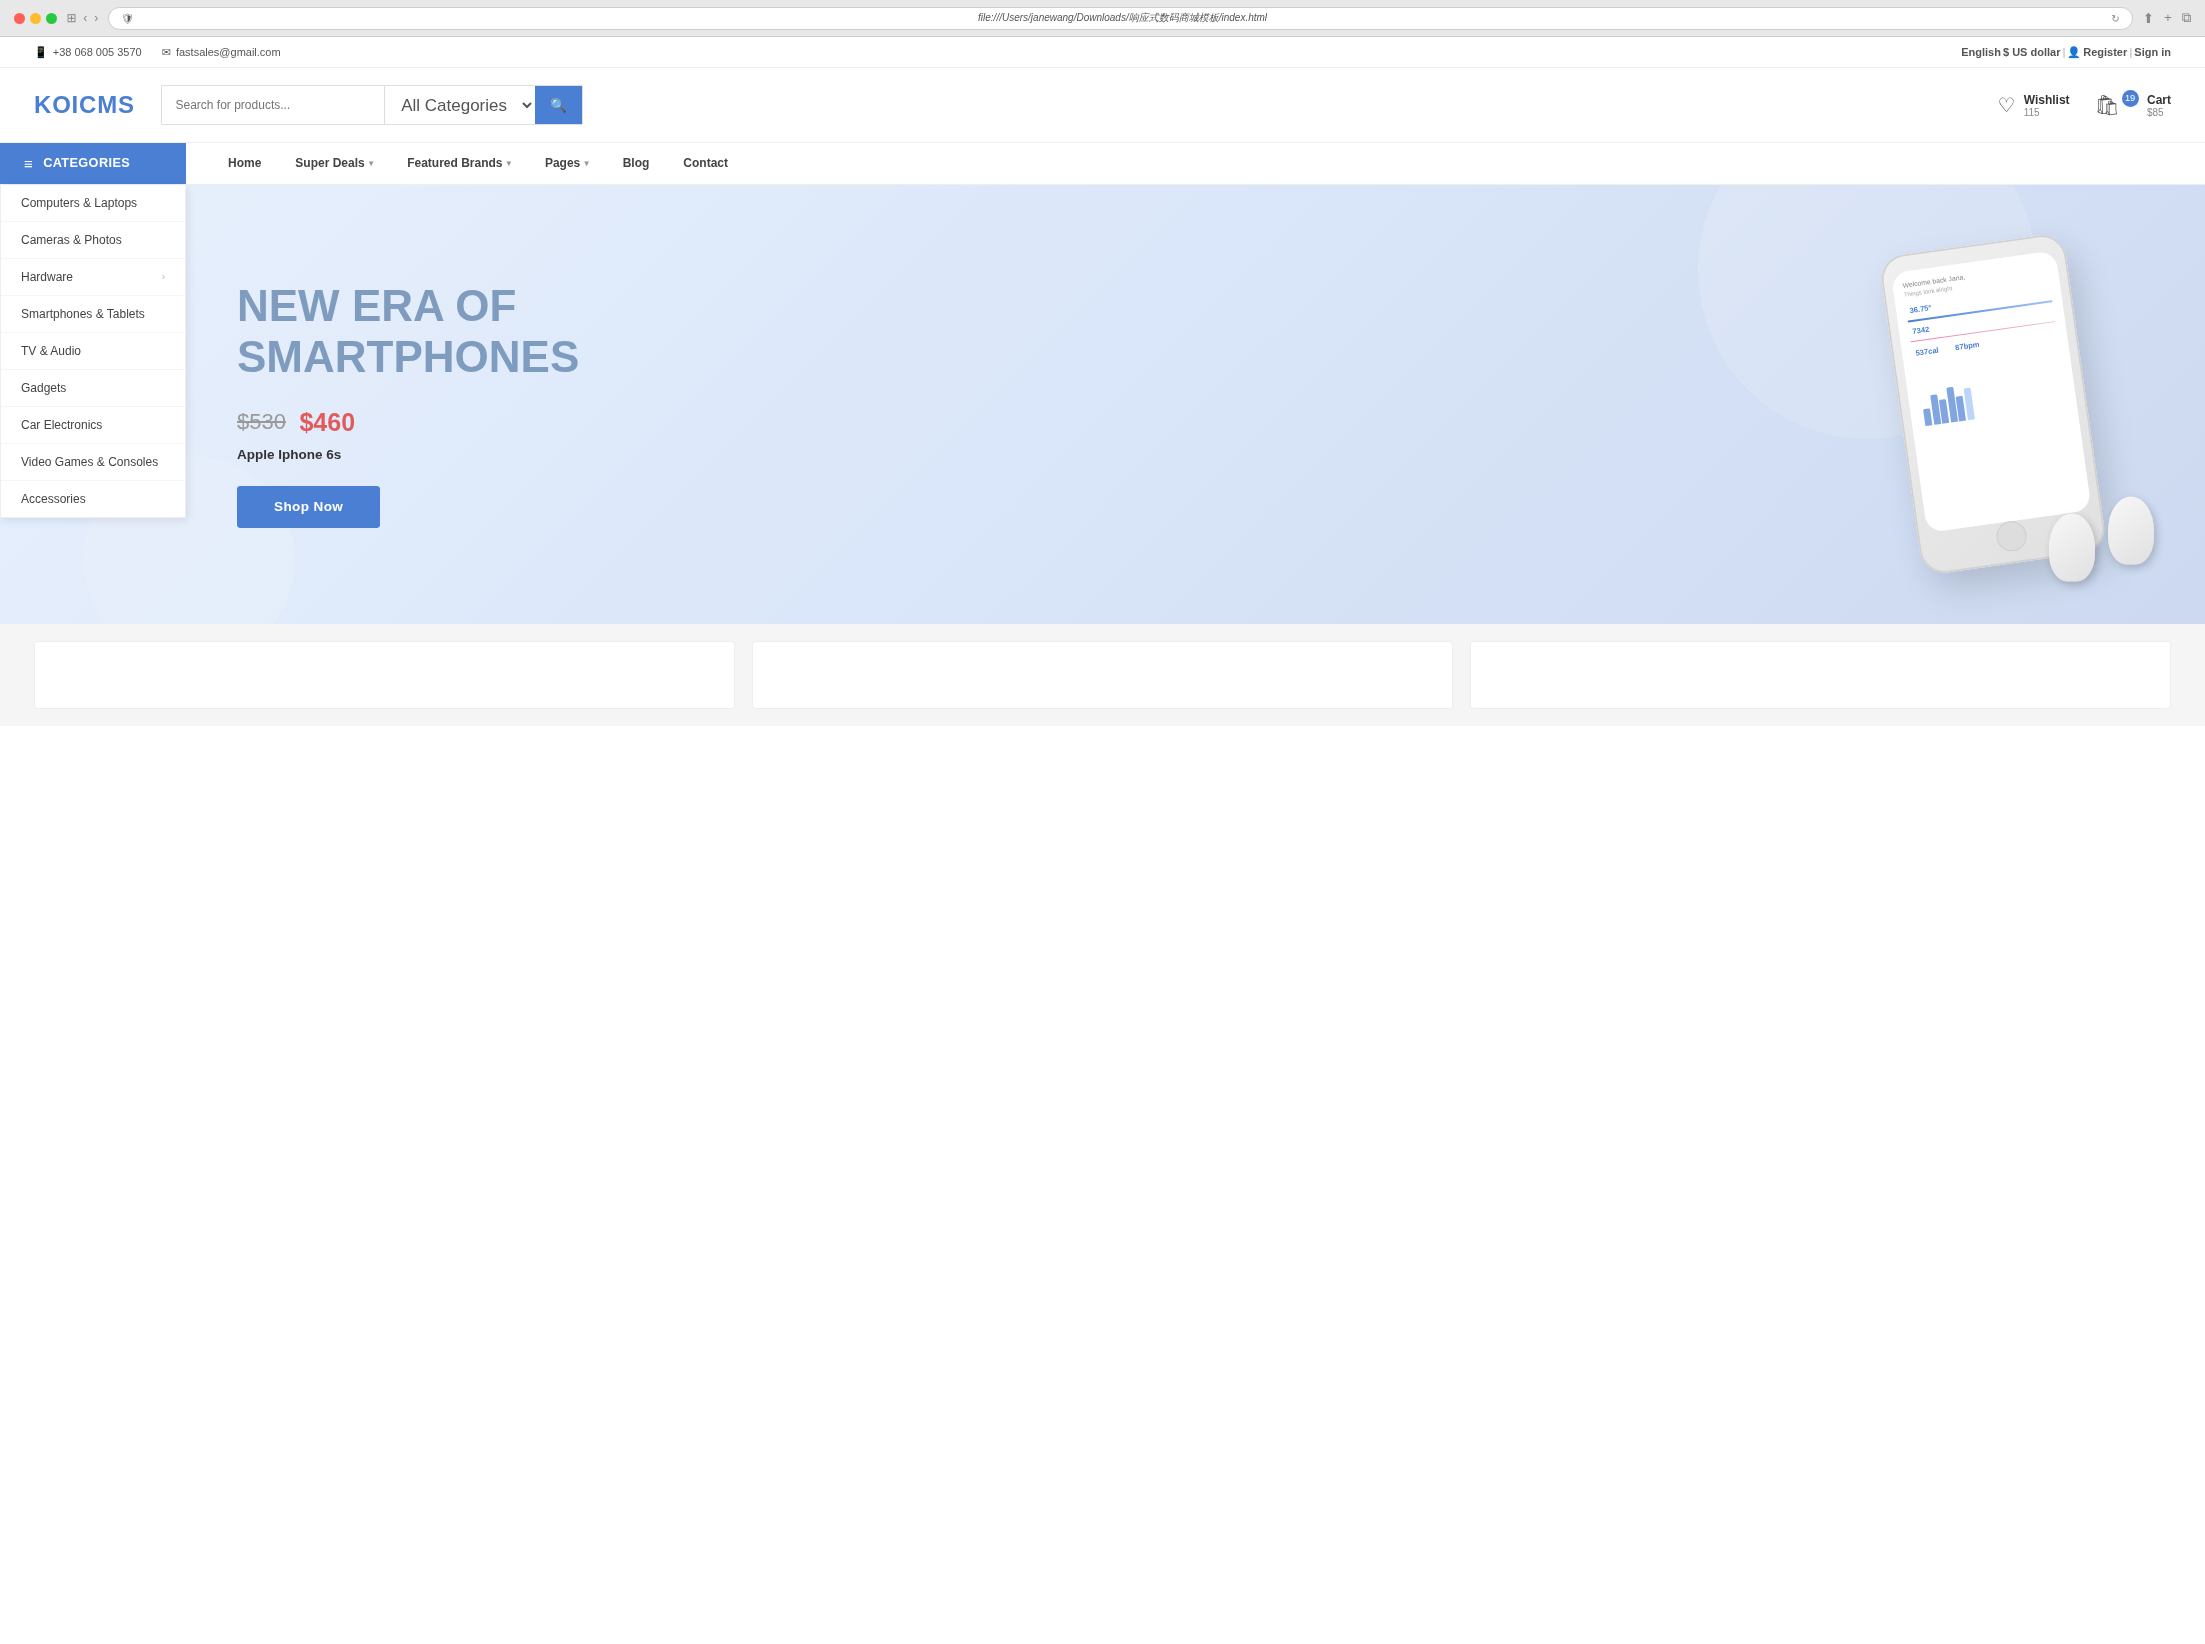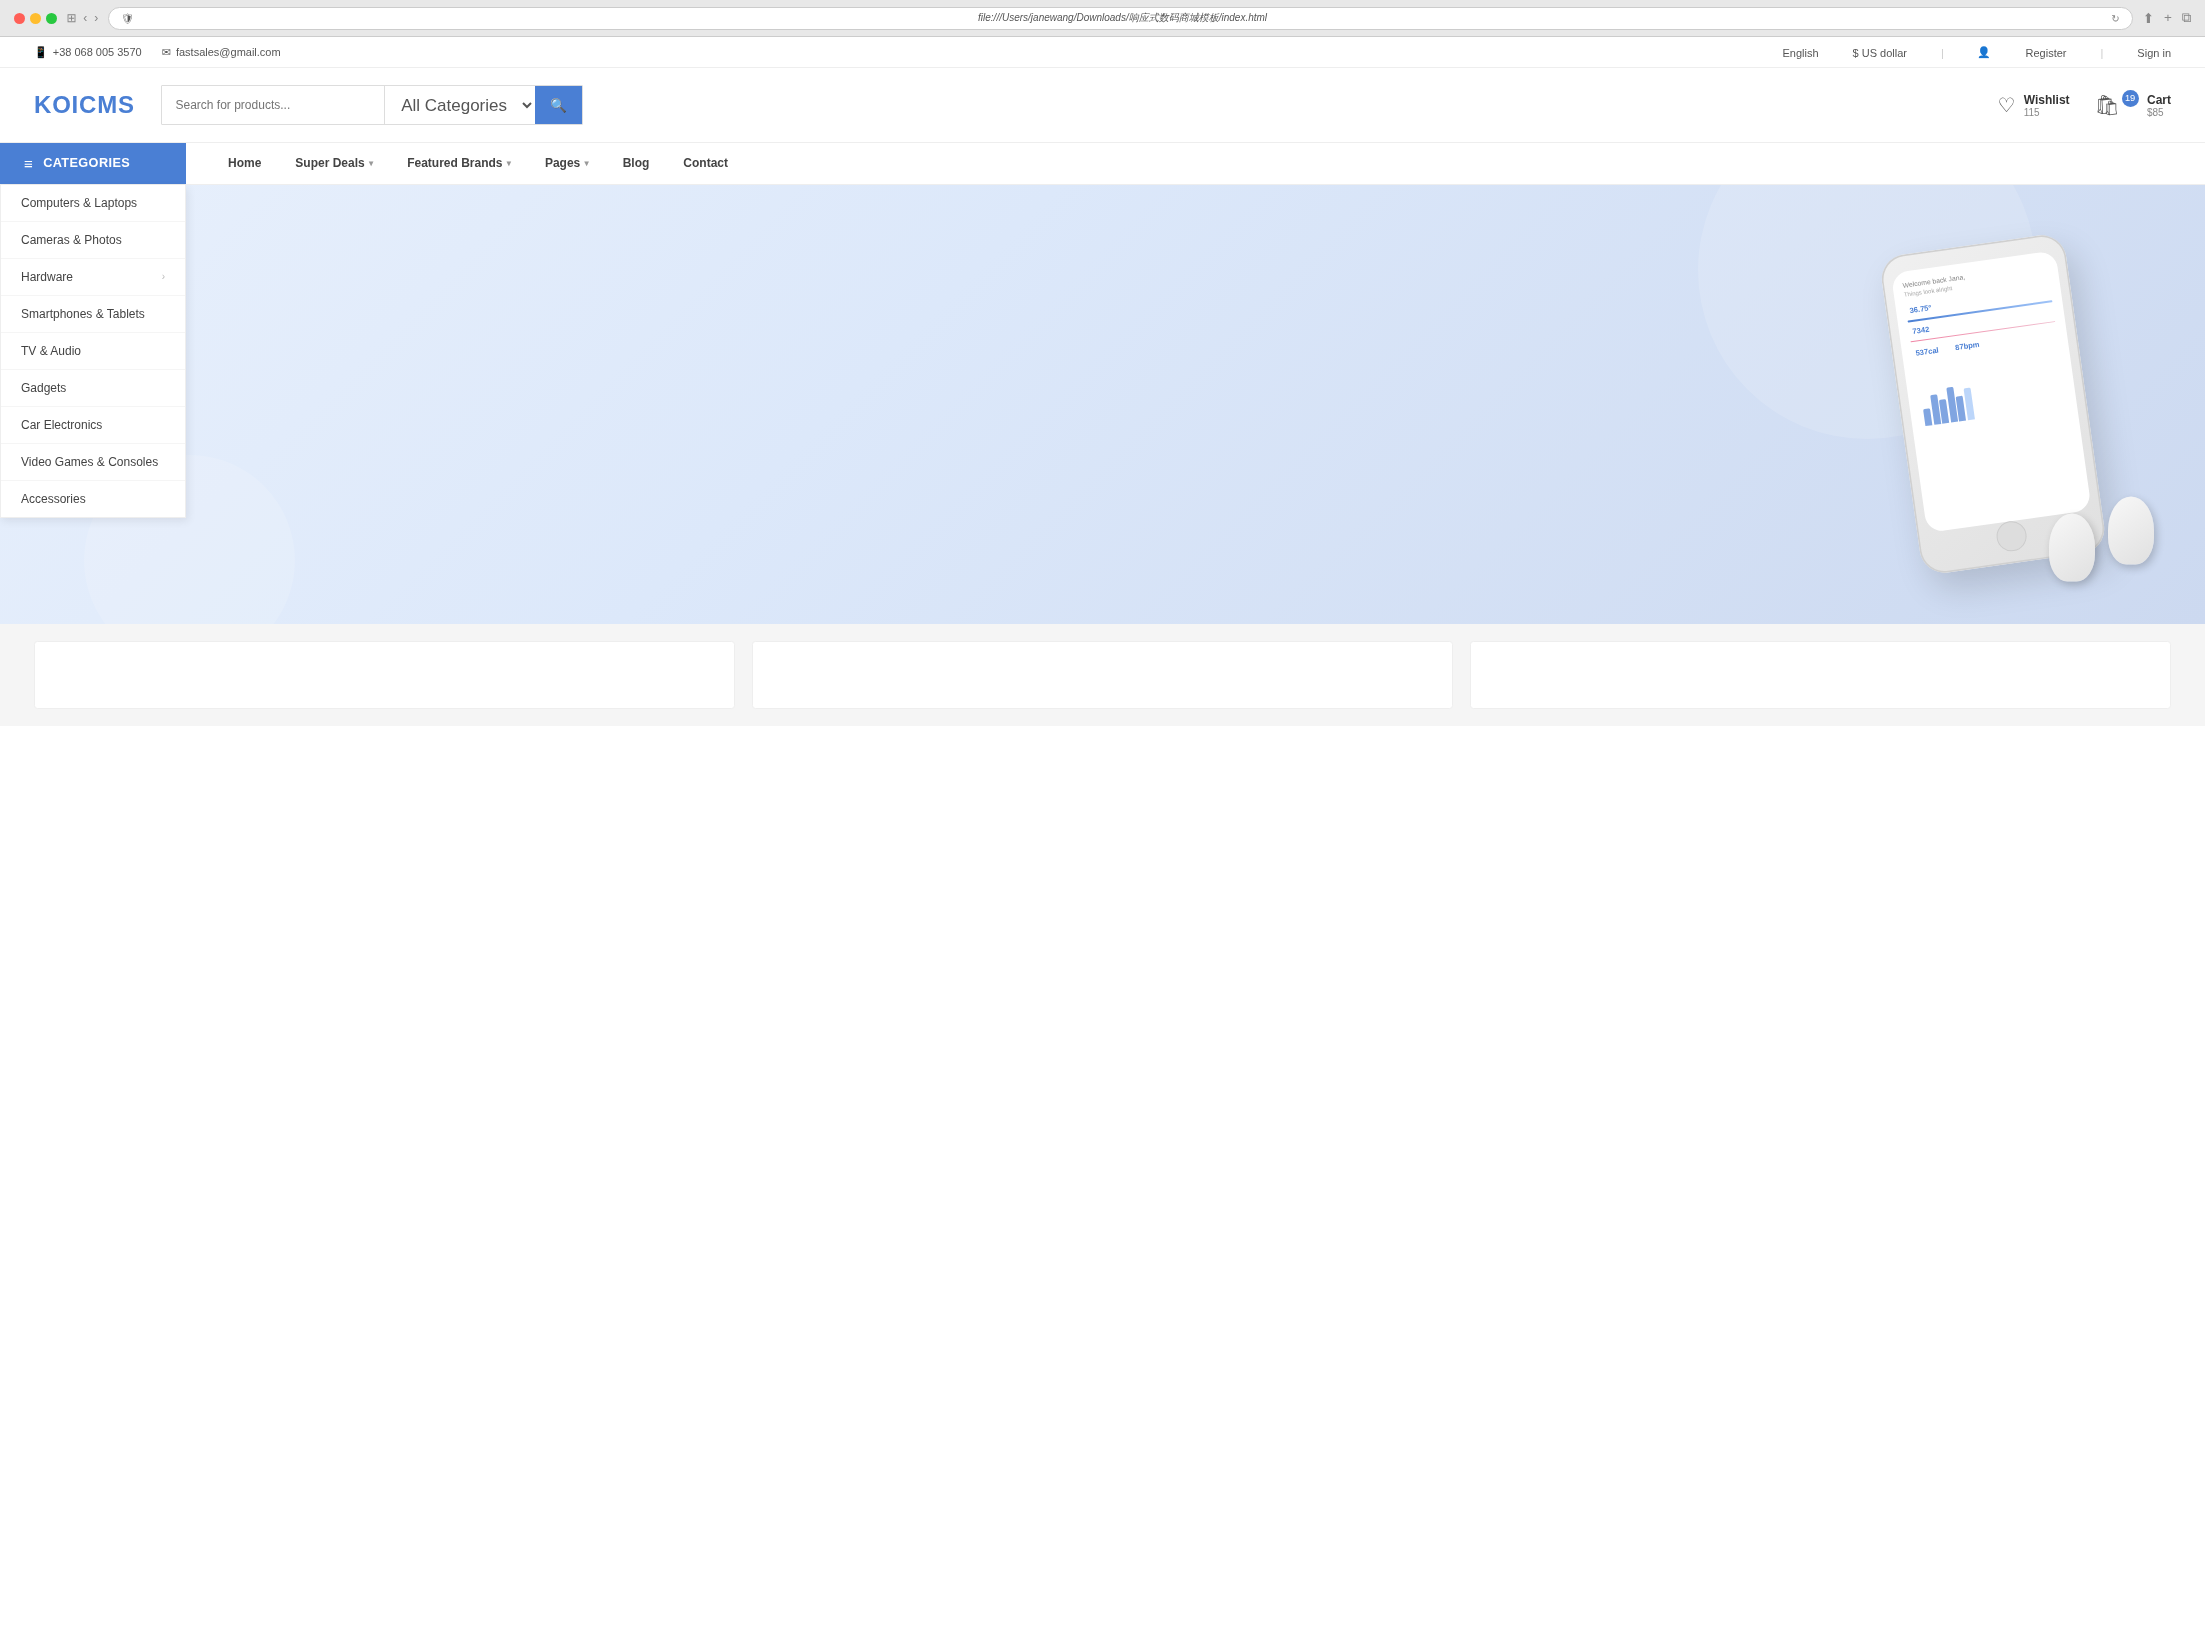--- a/index.html
+++ b/index.html
@@ -41,21 +41,21 @@
       background: #fff;
       border-bottom: 0.8px solid #eee;
       padding: 8.4px 34px;
       display: flex;
       align-items: center;
       justify-content: space-between;
       font-size: 11px;
       color: #555;
     }
     .top-bar-left { display: flex; gap: 20px; align-items: center; }
-    .top-bar-right { display: flex; gap: 34px; align-items: flex-end; }
+    .top-bar-right { display: flex; gap: 2px; align-items: flex-start; font-weight: bold; }
     .top-bar-item { display: flex; align-items: center; gap: 5px; }
     .top-bar-link { color: #555; text-decoration: none; cursor: pointer; }
     .separator { color: #ccc; }
 
     
     .header {
       background: #fff;
       padding: 17px 34px;
       display: flex;
       align-items: center;
@@ -530,20 +530,29 @@
     </a>
     <a class="dropdown-item">
       <span>Accessories</span>
     </a>
   </div>
 
   <div class="hero">
     <div class="hero-bg-circle hero-bg-circle-1"></div>
     <div class="hero-bg-circle hero-bg-circle-2"></div>
 
+    <div class="hero-content">
+      <h1 class="hero-title">NEW ERA OF SMARTPHONES</h1>
+      <div class="hero-price">
+        <span class="price-old">$530</span>
+        <span class="price-new">$460</span>
+      </div>
+      <div class="hero-product-name">Apple Iphone 6s</div>
+      <button class="shop-now-btn">Shop Now</button>
+    </div>
 
     <div class="hero-phone">
       <div class="phone-body">
         <div class="phone-screen">
           <div class="phone-screen-content">
             <div style="font-size:6.8px; color:#888; margin-bottom:3.4px;">Welcome back Jana,</div>
             <div style="font-size:6px; color:#aaa; margin-bottom:6.8px;">Things look alright</div>
             <div class="screen-stat">36.75°</div>
             <div class="screen-line"></div>
             <div class="screen-stat">7342</div>

